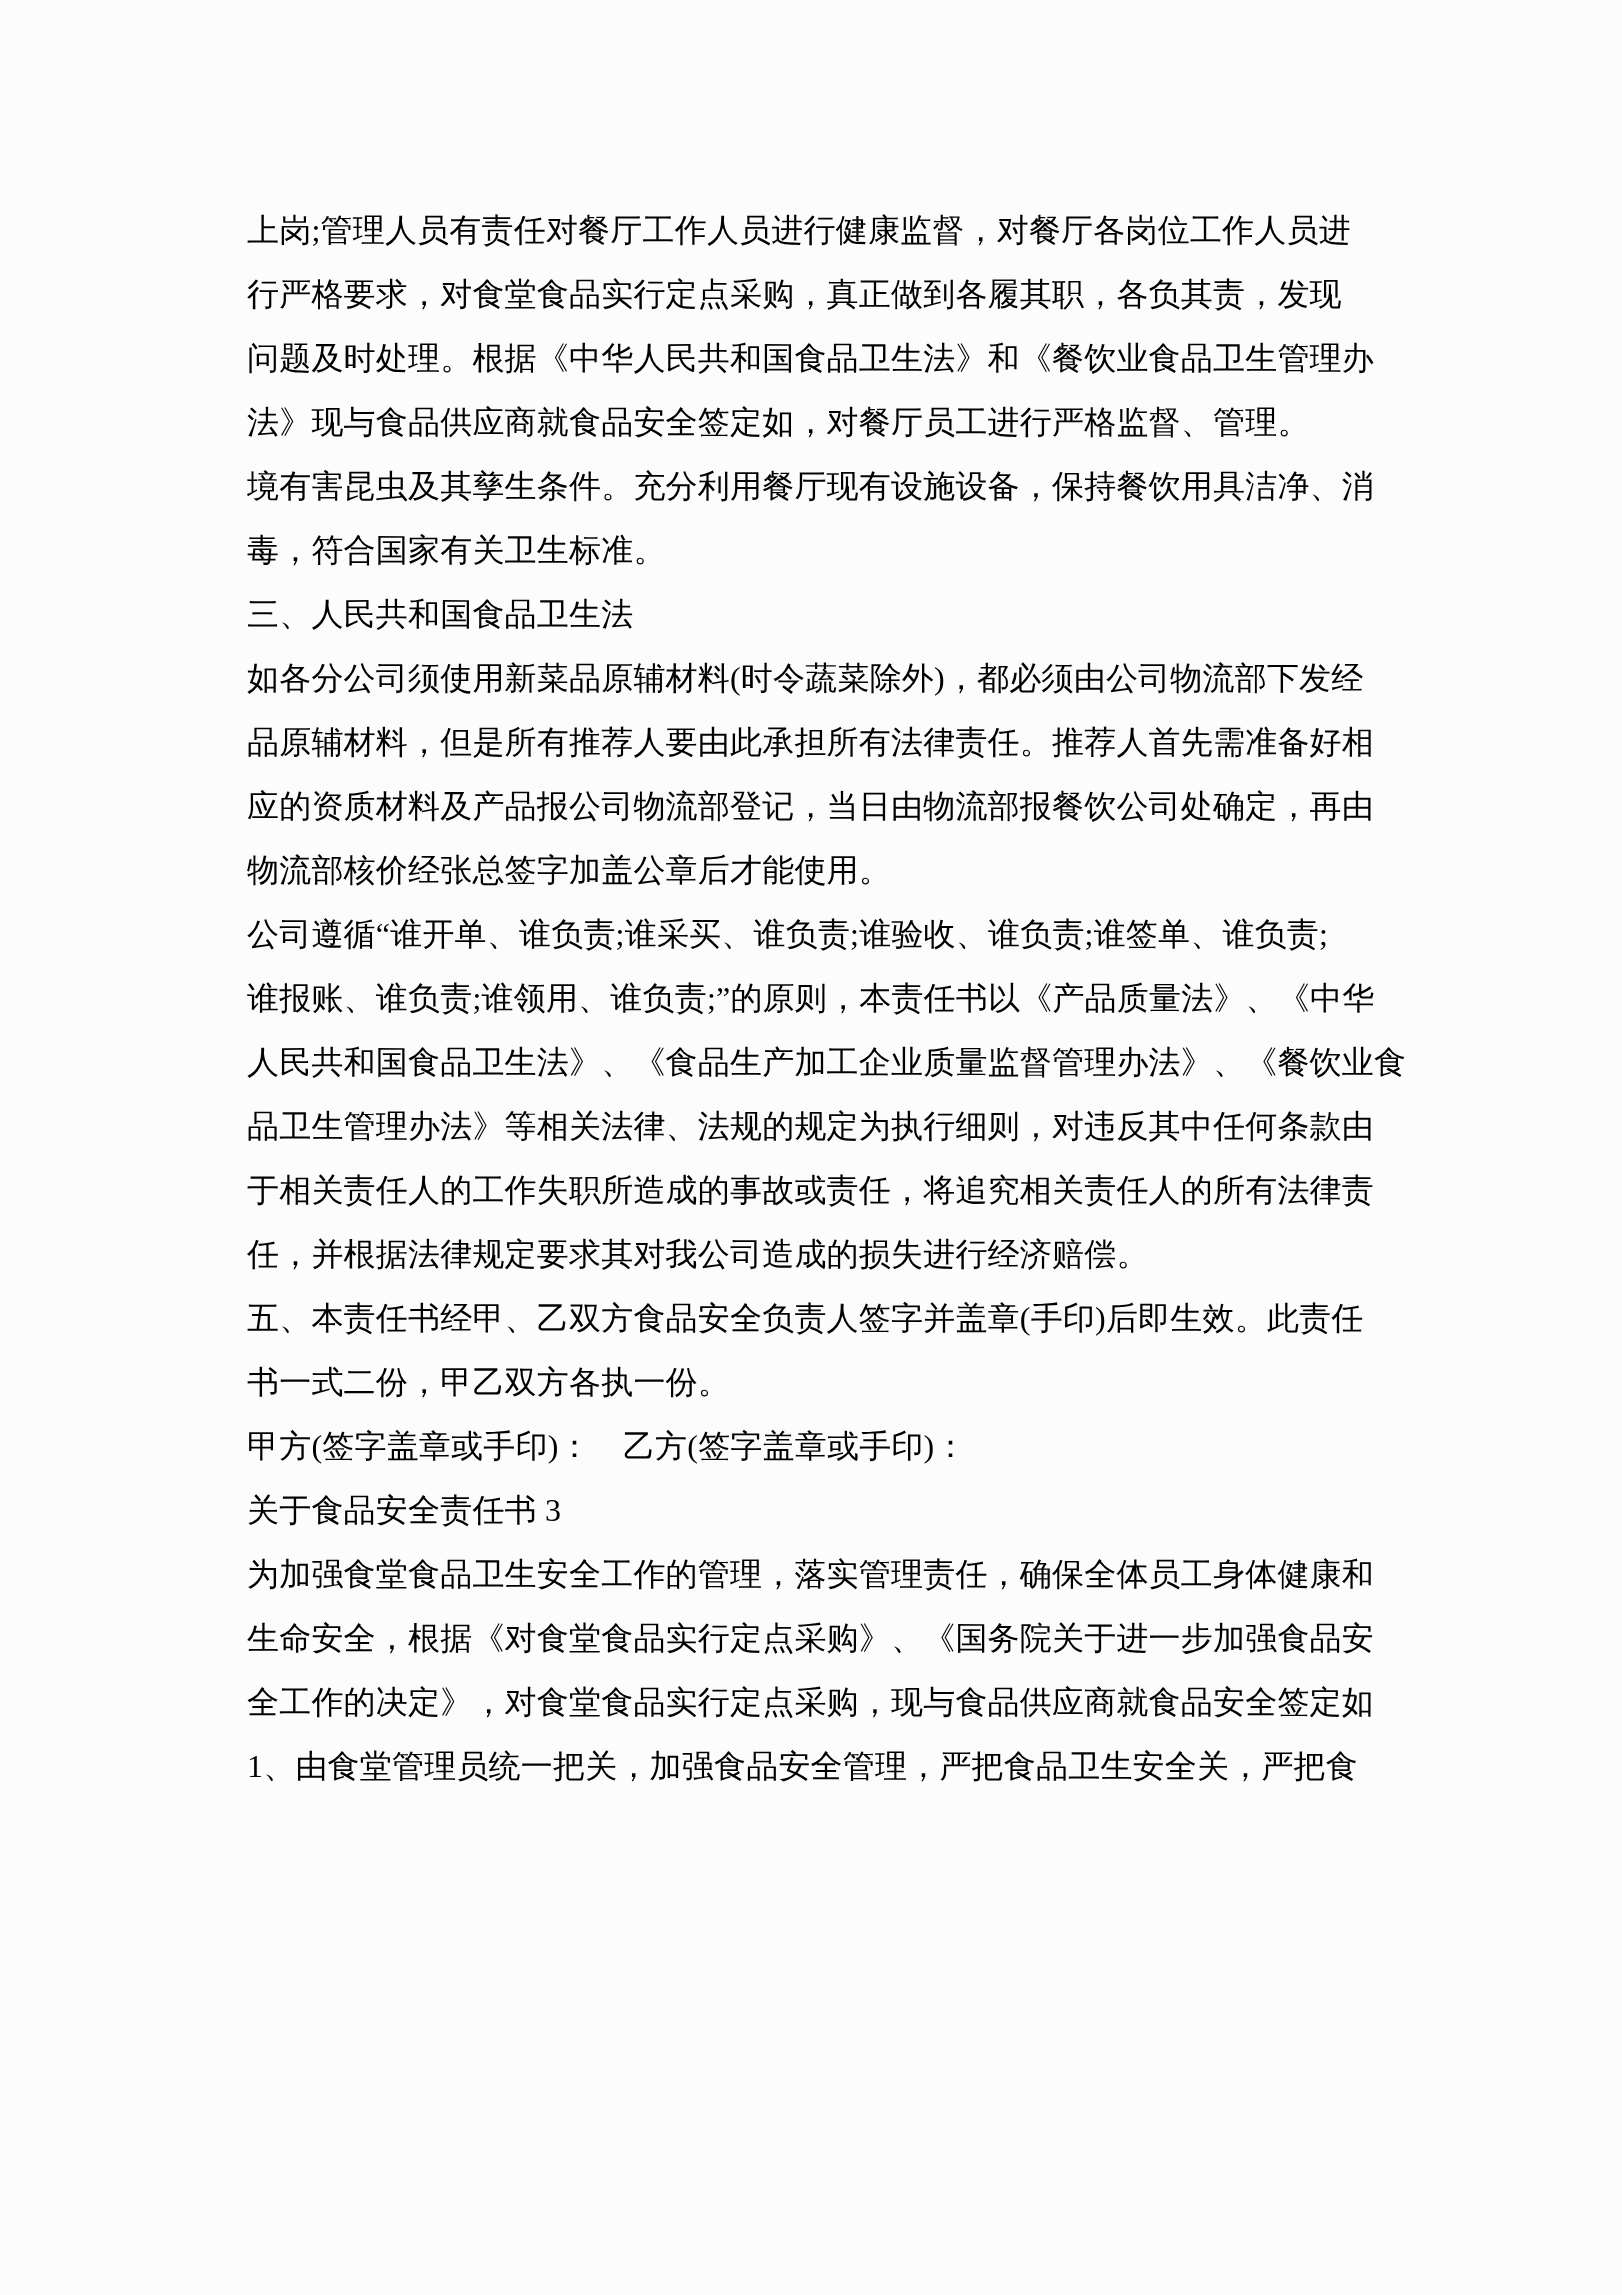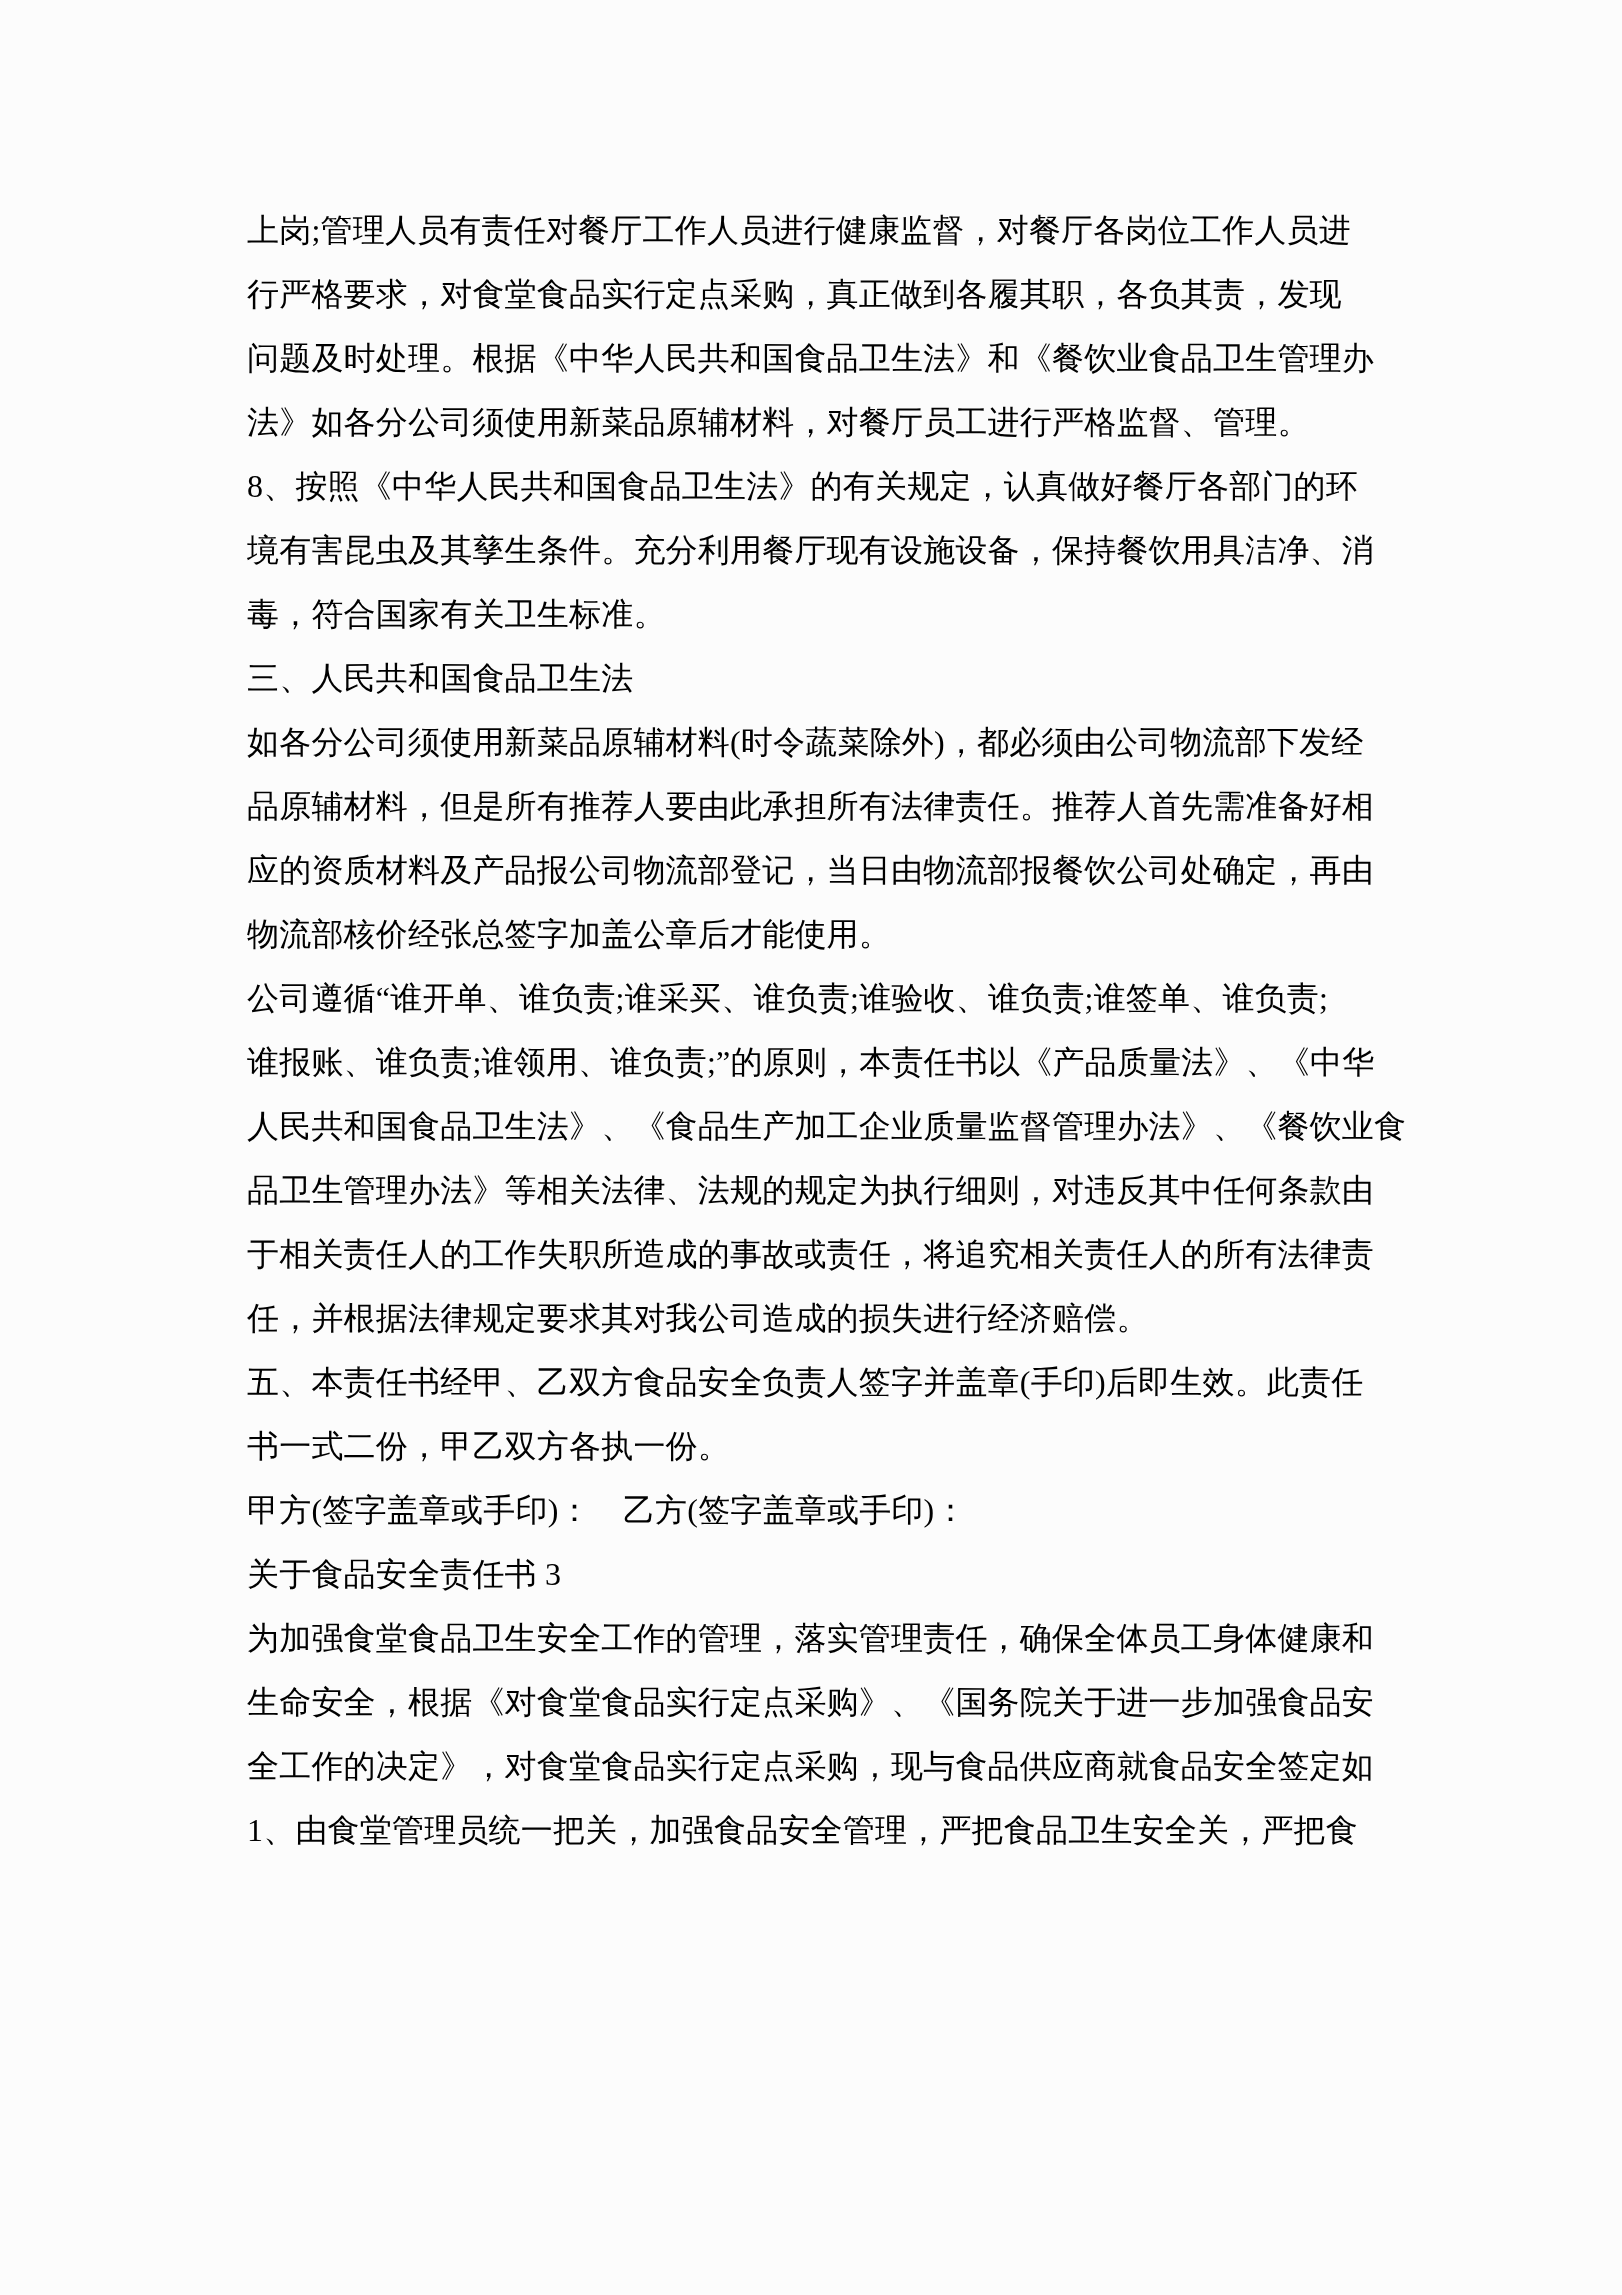--- a/index.html
+++ b/index.html
@@ -40,22 +40,21 @@
   }
 </style>
 </head>
 <body>
 
 <div class="page">
   <div class="doc-body">
       <div class="text-line">上岗;管理人员有责任对餐厅工作人员进行健康监督，对餐厅各岗位工作人员进</div>
       <div class="text-line">行严格要求，对食堂食品实行定点采购，真正做到各履其职，各负其责，发现</div>
       <div class="text-line">问题及时处理。根据《中华人民共和国食品卫生法》和《餐饮业食品卫生管理办</div>
-      <div class="text-line">法》如各分公司须使用新菜品原辅材料，对餐厅员工进行严格监督、管理。</div>
-      <div class="text-line">8、按照《中华人民共和国食品卫生法》的有关规定，认真做好餐厅各部门的环</div>
+      <div class="text-line">法》现与食品供应商就食品安全签定如，对餐厅员工进行严格监督、管理。</div>
       <div class="text-line">境有害昆虫及其孳生条件。充分利用餐厅现有设施设备，保持餐饮用具洁净、消</div>
       <div class="text-line">毒，符合国家有关卫生标准。</div>
       <div class="text-line">三、人民共和国食品卫生法</div>
       <div class="text-line">如各分公司须使用新菜品原辅材料(时令蔬菜除外)，都必须由公司物流部下发经</div>
       <div class="text-line">品原辅材料，但是所有推荐人要由此承担所有法律责任。推荐人首先需准备好相</div>
       <div class="text-line">应的资质材料及产品报公司物流部登记，当日由物流部报餐饮公司处确定，再由</div>
       <div class="text-line">物流部核价经张总签字加盖公章后才能使用。</div>
       <div class="text-line">公司遵循“谁开单、谁负责;谁采买、谁负责;谁验收、谁负责;谁签单、谁负责;</div>
       <div class="text-line">谁报账、谁负责;谁领用、谁负责;”的原则，本责任书以《产品质量法》、《中华</div>
       <div class="text-line">人民共和国食品卫生法》、《食品生产加工企业质量监督管理办法》、《餐饮业食</div>

